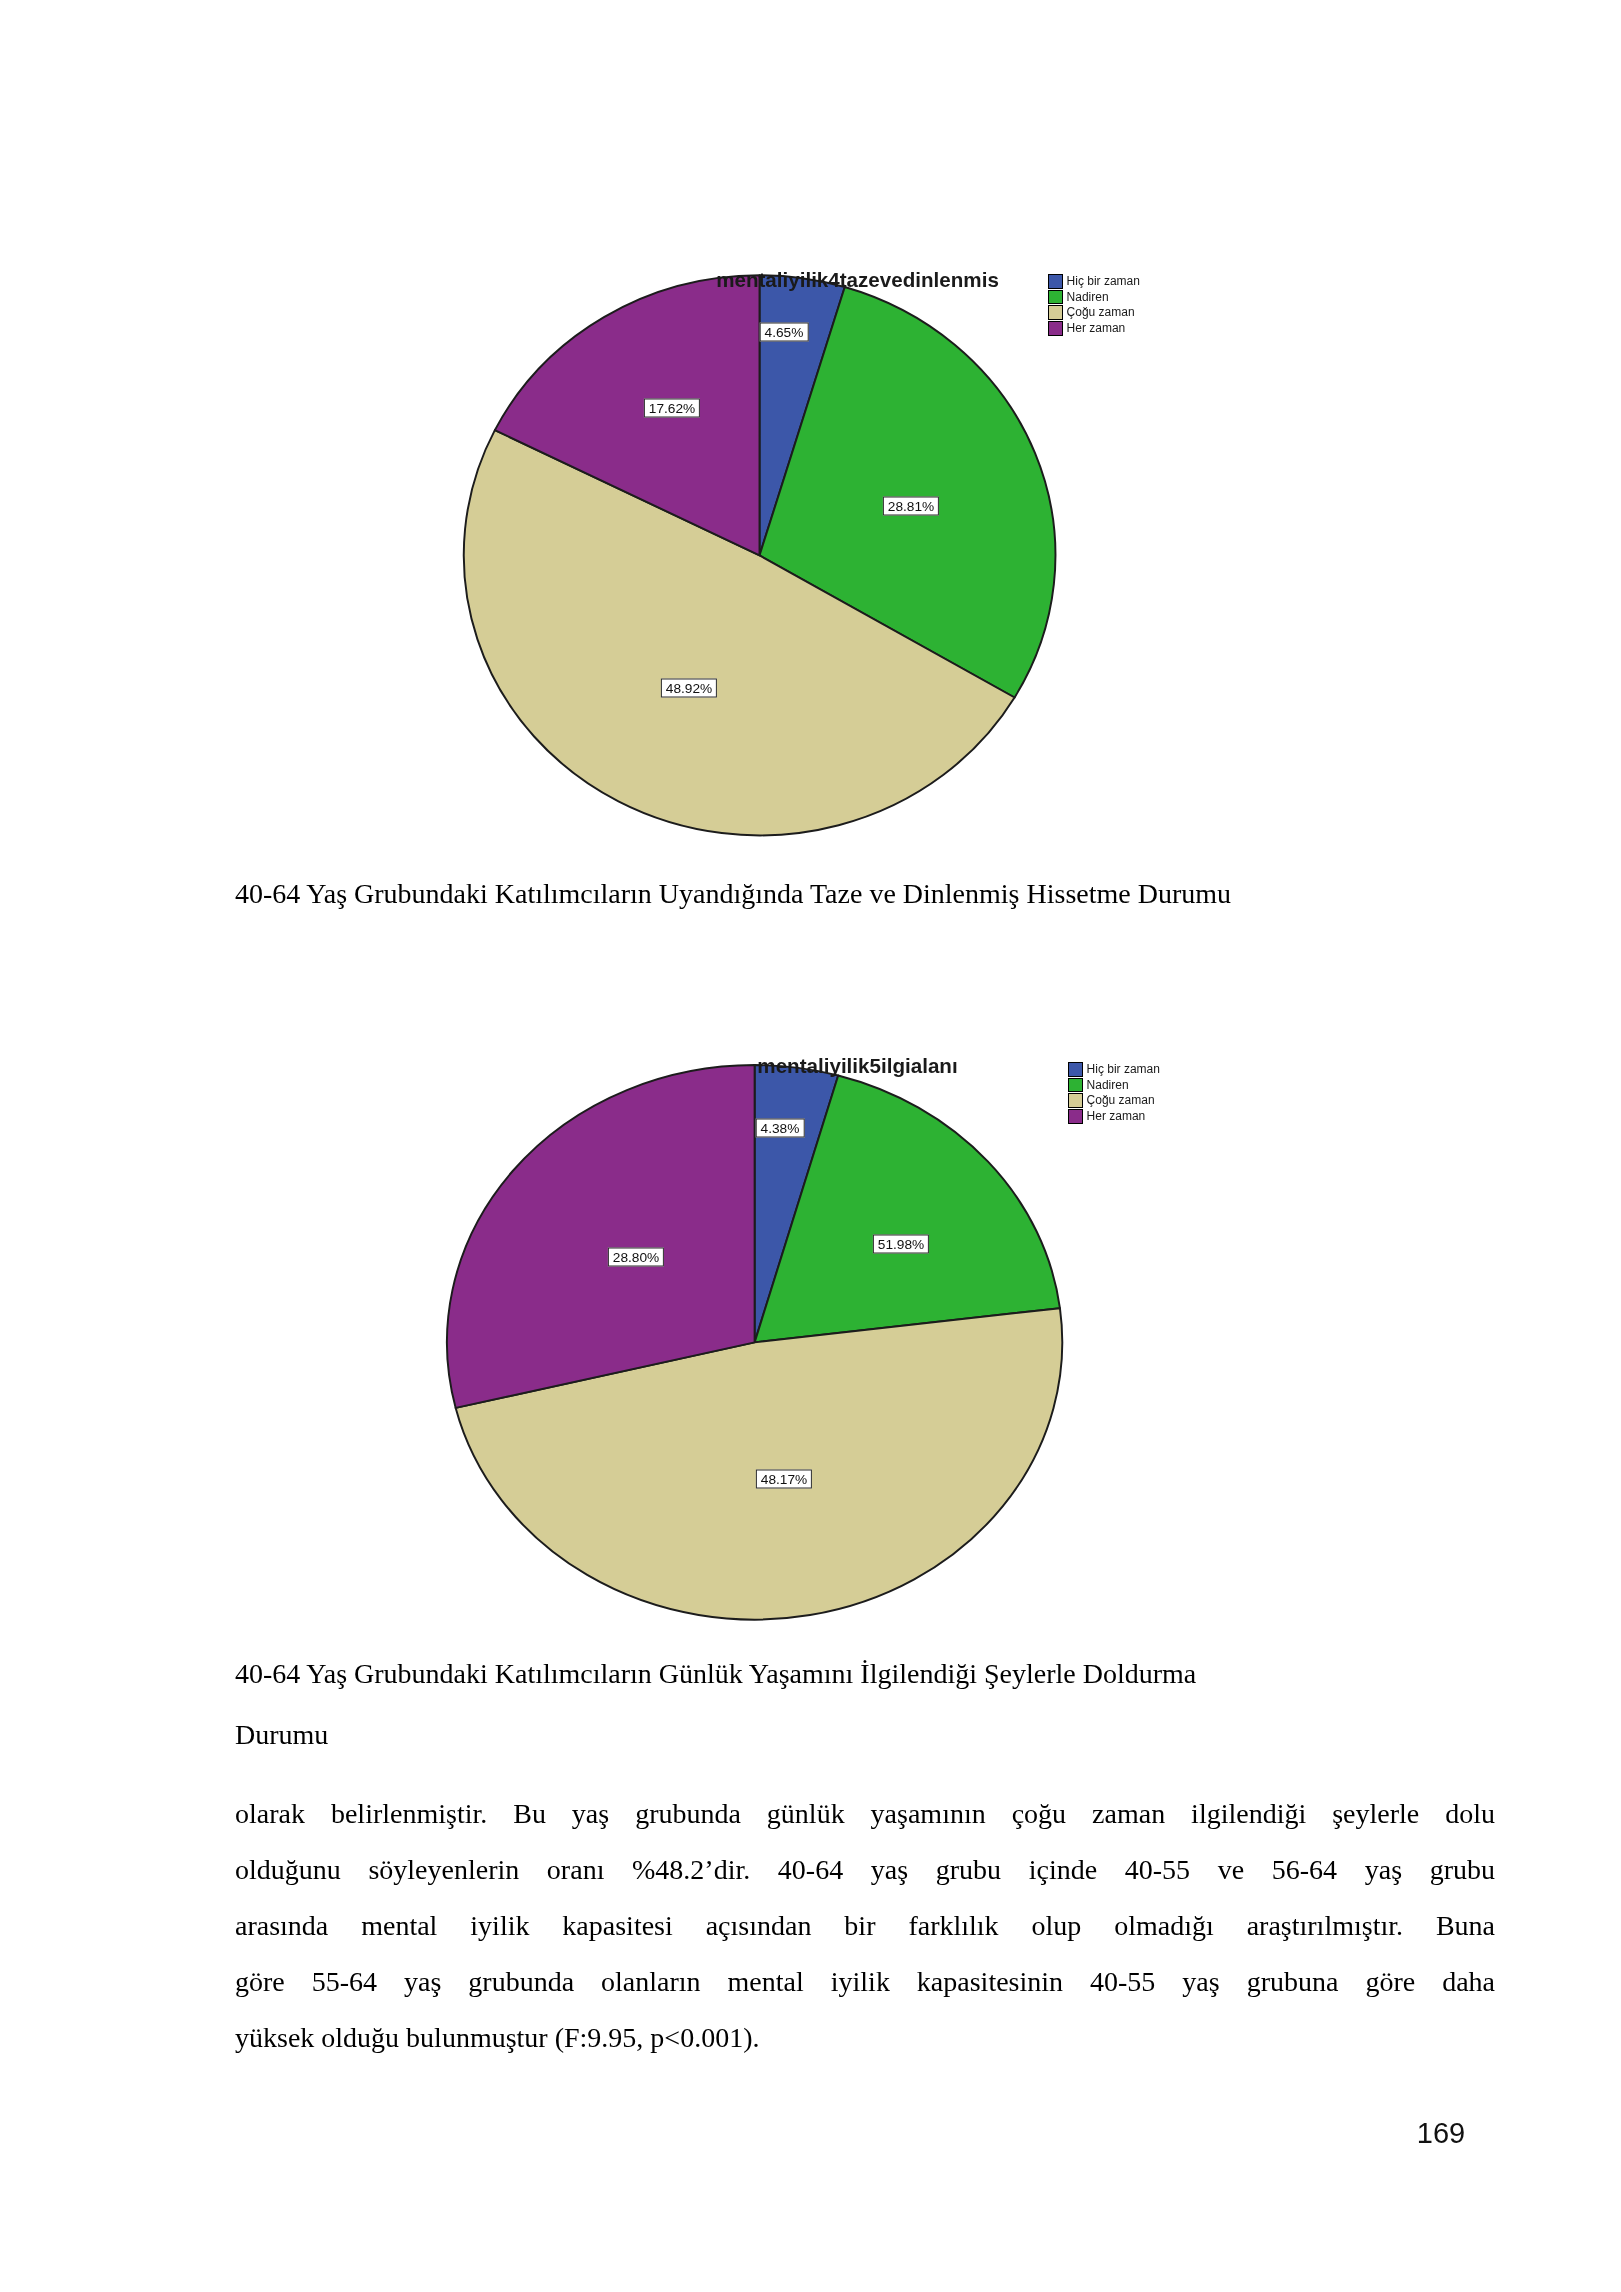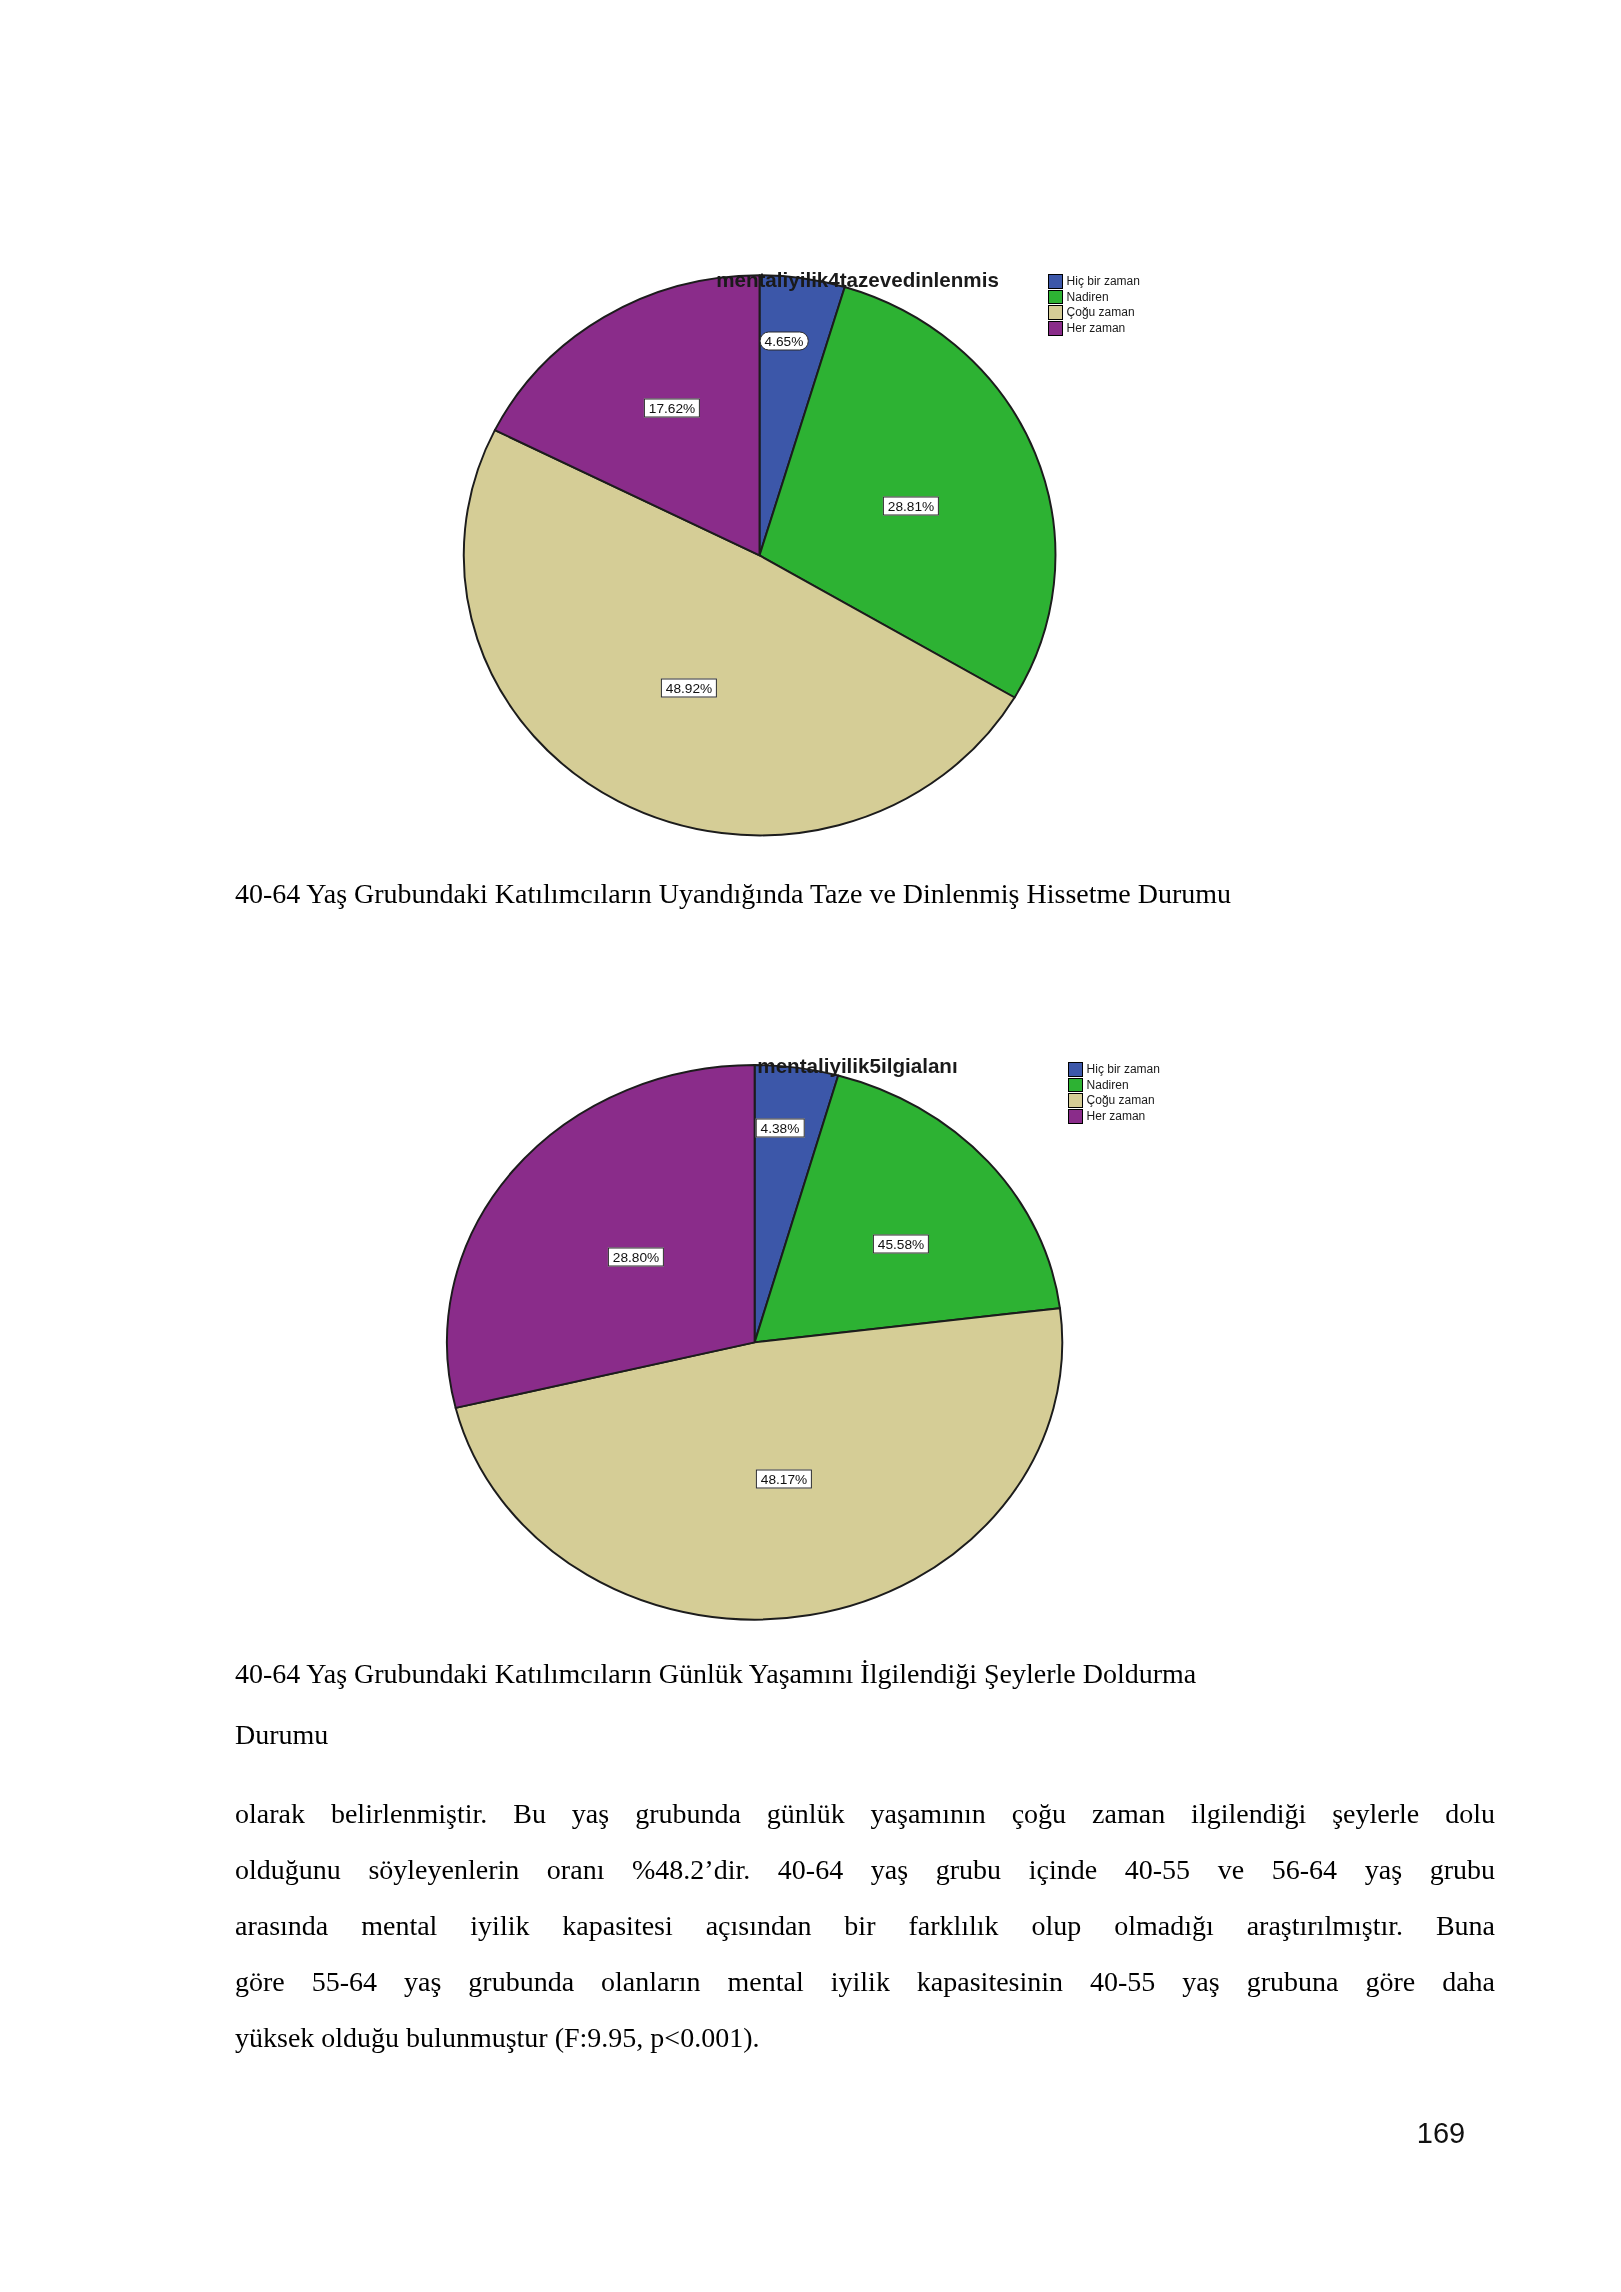--- a/index.html
+++ b/index.html
@@ -110,21 +110,21 @@
         </div>
         <div class="legend-item">
           <span class="swatch" style="background: rgb(213, 205, 150);"></span>
           <span>Çoğu zaman</span>
         </div>
         <div class="legend-item">
           <span class="swatch" style="background: rgb(138, 44, 138);"></span>
           <span>Her zaman</span>
         </div>
       </div>
-  <div class="slice-label" style="left: 353px; top: 106px; border-radius: 9px;">4.65%</div>
+  <div class="slice-label" style="left: 353px; top: 97px;">4.65%</div>
       <div class="slice-label" style="left: 480px; top: 271px;">28.81%</div>
       <div class="slice-label" style="left: 258px; top: 453px;">48.92%</div>
       <div class="slice-label" style="left: 241px; top: 173px;">17.62%</div>
     </div>
   <div class="caption" id="caption-0">
     <div>40-64 Yaş Grubundaki Katılımcıların Uyandığında Taze ve Dinlenmiş Hissetme Durumu</div>
   </div>
 
   <div class="chart" id="chart-1">
     <svg width="853" height="632" viewBox="0 0 870 645">
@@ -146,21 +146,21 @@
         <div class="legend-item">
           <span class="swatch" style="background: rgb(213, 205, 150);"></span>
           <span>Çoğu zaman</span>
         </div>
         <div class="legend-item">
           <span class="swatch" style="background: rgb(138, 44, 138);"></span>
           <span>Her zaman</span>
         </div>
       </div>
   <div class="slice-label" style="left: 349px; top: 109px;">4.38%</div>
-      <div class="slice-label" style="left: 470px; top: 225px;">45.58%</div>
+      <div class="slice-label" style="left: 470px; top: 225px;">51.98%</div>
       <div class="slice-label" style="left: 353px; top: 460px;">48.17%</div>
       <div class="slice-label" style="left: 205px; top: 238px;">28.80%</div>
     </div>
   <div class="caption" id="caption-1">
     <div>40-64 Yaş Grubundaki Katılımcıların Günlük Yaşamını İlgilendiği Şeylerle Doldurma</div>
     <div>Durumu</div>
   </div>
 
   <div id="body-paragraph">
     <div class="body-line">olarak belirlenmiştir. Bu yaş grubunda günlük yaşamının çoğu zaman ilgilendiği şeylerle dolu</div>

